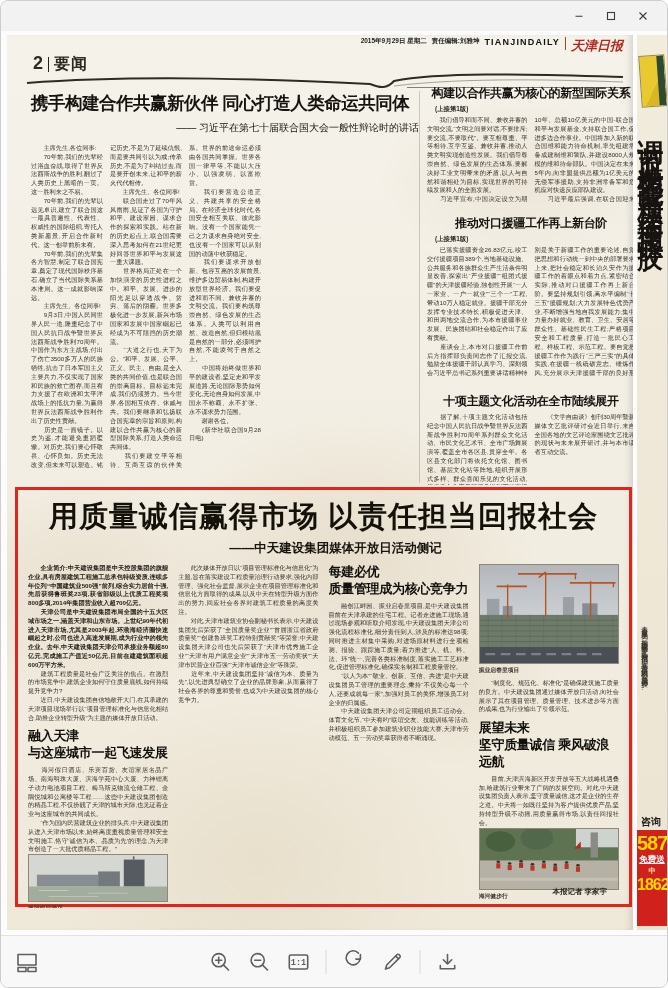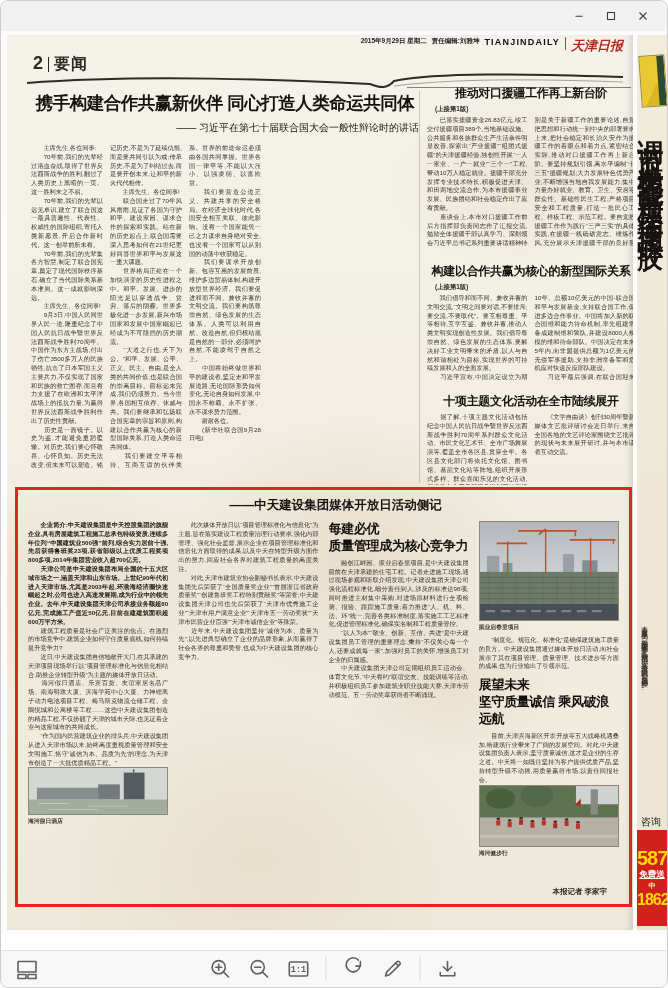--- a/index.html
+++ b/index.html
@@ -37,21 +37,21 @@
   .dateline .en { font-size:9px; font-weight:bold; letter-spacing:1.2px; color:#111; }
   .dateline .redsep { width:1px; height:13px; background:#c0392b; }
   .dateline .cn { font-family:Liberation Sans, sans-serif; font-style:italic; font-weight:bold; font-size:13px; color:#b5271d; }
   .fold { position:absolute; left:18px; top:32px; width:600px; height:26px; }
 
   .vsep { position:absolute; left:412px; top:56px; width:1px; height:392px; background:rgba(60,50,30,.22); }
   .rule-right { position:absolute; left:400px; top:52px; width:224px; height:1px; background:rgba(40,35,25,.55); }
 
   
   .main-art { position:absolute; left:24px; top:56px; width:388px; }
-  .main-art h1 { font-size:17.5px; font-weight:900; letter-spacing:-0.5px; white-space:nowrap; color:#151310;text-align:center; }
+  .main-art h1 { font-size:17.5px; font-weight:900; letter-spacing:-0.5px; white-space:nowrap; color:#151310; }
   .main-art .sub { margin-top:6px; text-align:right; font-size:10px; font-weight:normal; color:#1a1814; }
   .news-body { font-size:6.2px; line-height:1.42; text-align:justify; white-space:pre-wrap; color:#35302a; }
   .main-body { margin-top:9px; height:330px; column-count:5; column-gap:7px; column-fill:auto; overflow:hidden; }
 
   
   .rightcol { position:absolute; left:420px; top:50px; width:208px; height:400px; overflow:hidden; }
   .rart { margin-bottom:7px; }
   .rart h3 { font-size:12px; font-weight:900; text-align:center; color:#15130f; margin-bottom:3px; letter-spacing:-0.3px; white-space:nowrap; }
   .rart .note { font-size:6.4px; font-weight:bold; margin:0 0 2px 8px; }
   .rbody { column-count:2; column-gap:7px; column-fill:auto; overflow:hidden; }
@@ -66,29 +66,29 @@
   .fh { font-size:13px; font-weight:900; line-height:1.3; white-space:pre-line; color:#12100c; margin:6px 0 4px; letter-spacing:-0.3px; }
   .intro { font-weight:bold; color:#211d17; }
   .photo { width:100%; display:block; border:1px solid #8f887a; background:#ccc; }
   .caption { font-size:5.8px; color:#3a352d; margin:2px 0 4px; font-weight:bold; }
   .byline { position:absolute; right:22px; bottom:7px; font-size:7.5px; font-weight:bold; color:#2c2822;margin-top:47px; }
 
   
   .ad-img { position:absolute; left:3px; top:20px; width:26px; height:52px; background:linear-gradient(120deg,#e9c931 60%, #d9b722 60%); border:1px solid #9b8a3a; box-shadow: inset -7px 0 0 #2e4a32; transform:rotate(-4deg); }
   .ad-title { position:absolute; left:1px; top:84px; writing-mode:vertical-rl; font-size:26px; font-weight:900; color:#171310; letter-spacing:8px; line-height:1; font-family:"Liberation Sans", sans-serif; }
   .ad-body { position:absolute; left:2px; top:586px; height:190px; writing-mode:vertical-rl; font-size:6.8px; line-height:1.5; color:#33302a; letter-spacing:1px; }
-  .ad-consult { position:absolute; left:4px; top:780px; font-size:10px; font-weight:400; color:#1c1a16; }
-  .ad-red { position:absolute; left:0; bottom:4px; width:100%; height:96px; background:#d0211c; text-align:center; overflow:hidden; padding-top:18px; }
+  .ad-consult { position:absolute; left:4px; top:780px; font-size:10px; font-weight:700; color:#1c1a16; }
+  .ad-red { position:absolute; left:0; bottom:4px; width:100%; height:96px; background:#d0211c; text-align:center; overflow:hidden; padding-top:3px; }
   .ad-red .big { font-size:20px; font-weight:900; color:#ffd900; line-height:1.05; letter-spacing:-1px; }
   .ad-red .free { font-size:8.5px; font-weight:bold; color:#fff;text-decoration:underline; }
   .ad-red .small { font-size:7px; font-weight:bold; color:#ffe9a0; }
   .ad-red .big2 { font-size:16px; font-weight:900; color:#ffd900; letter-spacing:-1px; }
 
   
-  .toolbar { position:absolute; left:0; right:0; bottom:0; height:37px; background:#f8f8f8; border-top:1px solid #e2e2e2; }
+  .toolbar { position:absolute; left:0; right:0; bottom:0; height:52px; background:#f8f8f8; border-top:1px solid #e2e2e2; }
   .tb-center { position:absolute; left:50%; top:50%; transform:translate(-50%,-50%); display:flex; align-items:center; gap:15px; }
   .tbtn { width:24px; height:24px; display:flex; align-items:center; justify-content:center; cursor:pointer; }
   .tbtn svg { stroke:#5f5f5f; stroke-width:1.6; fill:none; stroke-linecap:round; stroke-linejoin:round; }
   .tsep { width:1px; height:24px; background:#d8d8d8; }
   .tb-left { position:absolute; left:14px; top:50%; transform:translateY(-50%); }
 </style>
 </head>
 <body>
 
 <div class="window">
@@ -153,50 +153,53 @@
 　　我们要建立平等相待、互商互谅的伙伴关系。世界的前途命运必须由各国共同掌握。世界各国一律平等,不能以大压小、以强凌弱、以富欺贫。
 　　我们要营造公道正义、共建共享的安全格局。在经济全球化时代,各国安全相互关联、彼此影响。没有一个国家能凭一己之力谋求自身绝对安全,也没有一个国家可以从别国的动荡中收获稳定。
 　　我们要谋求开放创新、包容互惠的发展前景,维护多边贸易体制,构建开放型世界经济。我们要促进和而不同、兼收并蓄的文明交流。我们要构筑尊崇自然、绿色发展的生态体系。人类可以利用自然、改造自然,但归根结底是自然的一部分,必须呵护自然,不能凌驾于自然之上。
 　　中国将始终做世界和平的建设者,坚定走和平发展道路,无论国际形势如何变化,无论自身如何发展,中国永不称霸、永不扩张、永不谋求势力范围。
 　　谢谢各位。
 　　(新华社联合国9月28日电)</div>
       </div>
 
       <div class="rightcol">
         <div class="rart">
-          <h3>推动对口援疆工作再上新台阶</h3>
-          <div class="note">(上接第1版)</div>
-          <div class="news-body rbody rb2">　　已落实援疆资金26.83亿元,竣工交付援疆项目389个,当地基础设施、公共服务和各族群众生产生活条件明显改善,探索出“产业援疆”“组团式援疆”的天津援疆经验,独创性开展“一人一家业、一户一就业”“三个一”工程,带动10万人稳定就业。援疆干部充分发挥专业技术特长,积极促进天津、和田两地交流合作,为本市援疆事业发展、民族团结和社会稳定作出了应有贡献。
-　　座谈会上,本市对口援疆工作前后方指挥部负责同志作了汇报交流,勉励全体援疆干部认真学习、深刻领会习近平总书记系列重要讲话精神特别是关于新疆工作的重要论述,自觉把思想和行动统一到中央的部署要求上来,把社会稳定和长治久安作为援疆工作的着眼点和着力点,紧密结合实际,推动对口援疆工作再上新台阶。要坚持规划引领,高水平编制“十三五”援疆规划;大力发展特色优势产业,不断增强当地自我发展能力;集中力量办好就业、教育、卫生、安居等群众性、基础性民生工程;严格项目安全和工程质量,打造一批民心工程、样板工程、示范工程。要自觉把援疆工作作为践行“三严三实”的具体实践,在援疆一线砥砺意志、锤炼作风,充分展示天津援疆干部的良好形象,不辜负组织、家乡和天津人民的重托,为受援地创造更加美好的工作和生活条件。
-　　随后,市领导在王宏江陪同下看望慰问了本市援疆干部。</div>
-        </div>
-        <div class="rart">
           <h3>构建以合作共赢为核心的新型国际关系</h3>
           <div class="note">(上接第1版)</div>
           <div class="news-body rbody rb1">　　我们倡导和而不同、兼收并蓄的文明交流,“文明之间要对话,不要排斥;要交流,不要取代”。要互相尊重、平等相待,互学互鉴、兼收并蓄,推动人类文明实现创造性发展。我们倡导尊崇自然、绿色发展的生态体系,要解决好工业文明带来的矛盾,以人与自然和谐相处为目标,实现世界的可持续发展和人的全面发展。
 　　习近平宣布,中国决定设立为期10年、总额10亿美元的中国-联合国和平与发展基金,支持联合国工作,促进多边合作事业。中国将加入新的联合国维和能力待命机制,率先组建常备成建制维和警队,并建设8000人规模的维和待命部队。中国决定在未来5年内,向非盟提供总额为1亿美元的无偿军事援助,支持非洲常备军和危机应对快速反应部队建设。
 　　习近平最后强调,在联合国迎来一个新的10年之际,让我们更加紧密地团结起来,携手构建合作共赢新伙伴,同心打造人类命运共同体。让铸剑为犁、永不再战的理念深入人心,让发展繁荣、公平正义的理念践行人间。
 　　习近平讲话结束时,现场掌声经久不息。联合国秘书长潘基文和多国领导人向习近平表示祝贺。</div>
         </div>
         <div class="rart">
+          <h3>推动对口援疆工作再上新台阶</h3>
+          <div class="note">(上接第1版)</div>
+          <div class="news-body rbody rb2">　　已落实援疆资金26.83亿元,竣工交付援疆项目389个,当地基础设施、公共服务和各族群众生产生活条件明显改善,探索出“产业援疆”“组团式援疆”的天津援疆经验,独创性开展“一人一家业、一户一就业”“三个一”工程,带动10万人稳定就业。援疆干部充分发挥专业技术特长,积极促进天津、和田两地交流合作,为本市援疆事业发展、民族团结和社会稳定作出了应有贡献。
+　　座谈会上,本市对口援疆工作前后方指挥部负责同志作了汇报交流,勉励全体援疆干部认真学习、深刻领会习近平总书记系列重要讲话精神特别是关于新疆工作的重要论述,自觉把思想和行动统一到中央的部署要求上来,把社会稳定和长治久安作为援疆工作的着眼点和着力点,紧密结合实际,推动对口援疆工作再上新台阶。要坚持规划引领,高水平编制“十三五”援疆规划;大力发展特色优势产业,不断增强当地自我发展能力;集中力量办好就业、教育、卫生、安居等群众性、基础性民生工程;严格项目安全和工程质量,打造一批民心工程、样板工程、示范工程。要自觉把援疆工作作为践行“三严三实”的具体实践,在援疆一线砥砺意志、锤炼作风,充分展示天津援疆干部的良好形象,不辜负组织、家乡和天津人民的重托,为受援地创造更加美好的工作和生活条件。
+　　随后,市领导在王宏江陪同下看望慰问了本市援疆干部。</div>
+        </div>
+        <div class="rart">
           <h3>十项主题文化活动在全市陆续展开</h3>
           <div class="news-body rbody rb3">　　据了解,十项主题文化活动包括纪念中国人民抗日战争暨世界反法西斯战争胜利70周年系列群众文化活动、市民文化艺术节、全市广场舞展演等,覆盖全市各区县,贯穿全年。各区县文化部门将依托文化馆、图书馆、基层文化站等阵地,组织开展形式多样、群众喜闻乐见的文化活动,把优秀文化产品和服务送到百姓家门口,不断丰富群众精神文化生活。
 　　《文学自由谈》创刊30周年暨新媒体文艺批评研讨会近日举行,来自全国各地的文艺评论家围绕文艺批评的现状与未来展开研讨,并与本市读者互动交流。</div>
         </div>
       </div>
 
       <div class="feature">
+        <h2>用质量诚信赢得市场 以责任担当回报社会</h2>
         <div class="fsub">——中天建设集团媒体开放日活动侧记</div>
         <div class="fcols">
 
           <div class="fcol">
             <div class="news-body intro">　　企业简介:中天建设集团是中天控股集团的旗舰企业,具有房屋建筑工程施工总承包特级资质,连续多年位列“中国建筑业500强”前列,综合实力居前十强,先后获得鲁班奖23项,获省部级以上优质工程奖项800多项,2014年集团营业收入超700亿元。
 　　天津公司是中天建设集团布局全国的十五大区域市场之一,涵盖天津和山东市场。上世纪90年代初进入天津市场,尤其是2003年起,环渤海经济圈快速崛起之时,公司也进入高速发展期,成为行业中的领先企业。去年,中天建设集团天津公司承接业务额超80亿元,完成施工产值近50亿元,目前在建建筑面积超600万平方米。</div>
             <div class="news-body">　　建筑工程质量是社会广泛关注的焦点。在激烈的市场竞争中,建筑企业如何守住质量底线,如何持续提升竞争力?
 　　近日,中天建设集团自信地敞开大门,在其承建的天津项目现场举行以“项目管理标准化与信息化相结合,助推企业转型升级”为主题的媒体开放日活动。</div>
+            <div class="fh">融入天津
+与这座城市一起飞速发展</div>
             <div class="news-body">　　海河假日酒店、乐宾百货、友谊家居名品广场、南海明珠大厦、滨海学苑中心大厦、力神锂离子动力电池项目工程、梅马斯克物流仓储工程、金隅悦城和公寓楼等工程……这些中天建设集团创造的精品工程,不仅扮靓了天津的城市天际,也见证着企业与这座城市的共同成长。
 　　“作为国内民营建筑企业的排头兵,中天建设集团从进入天津市场以来,始终高度重视质量管理和安全文明施工,恪守‘诚信为本、品质为先’的理念,为天津市创造了一大批优质精品工程。”</div>
             <svg class="photo" height="48" viewBox="0 0 140 70" preserveAspectRatio="none">
               <rect width="140" height="70" fill="#d4d7d2"></rect>
               <rect x="8" y="30" width="62" height="18" fill="#888d92"></rect>
               <rect x="70" y="25" width="22" height="23" fill="#74797e"></rect>
               <rect x="96" y="7" width="21" height="41" fill="#565b61"></rect>
               <path d="M106 7v-5" stroke="#565b61" stroke-width="1.5"></path>
               <rect x="0" y="48" width="140" height="22" fill="#a3ad9e"></rect>
               <path d="M10 54h30M60 58h40M20 63h50" stroke="#c3cab9" stroke-width="1.2"></path>

